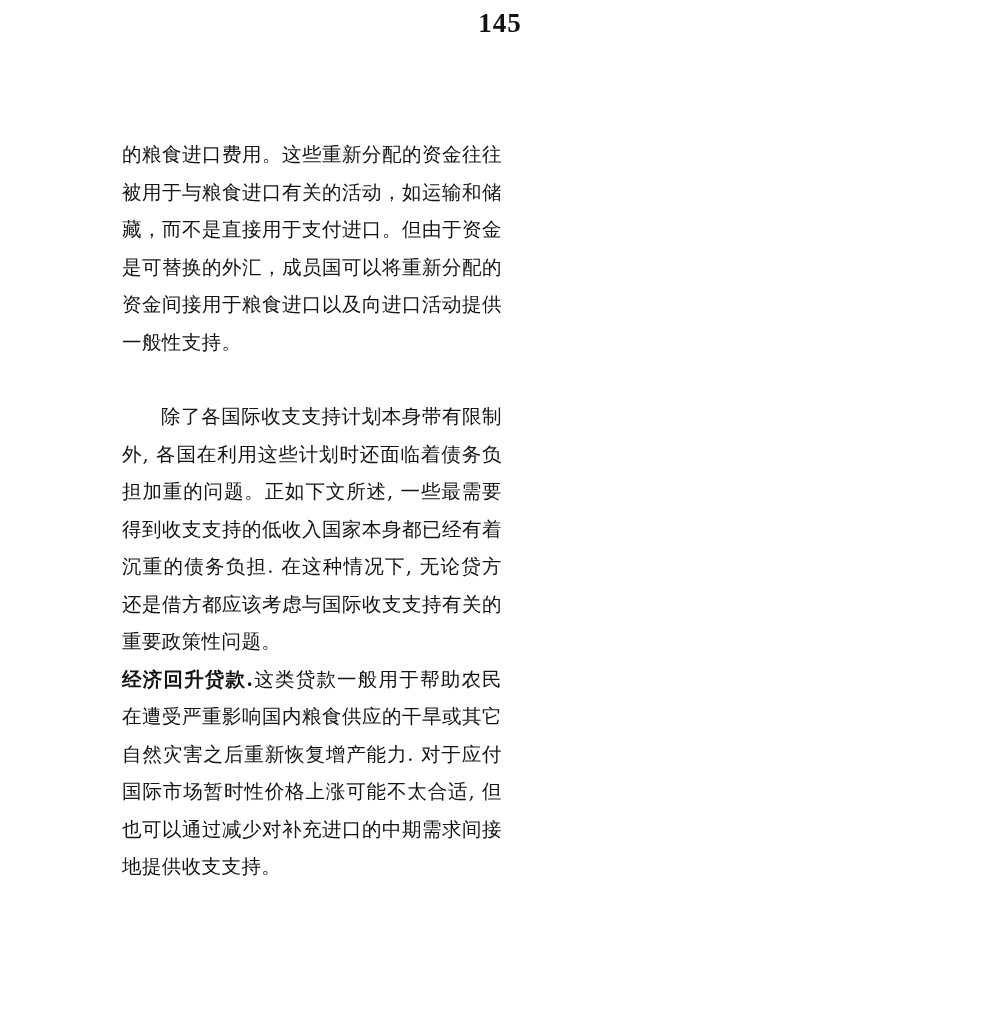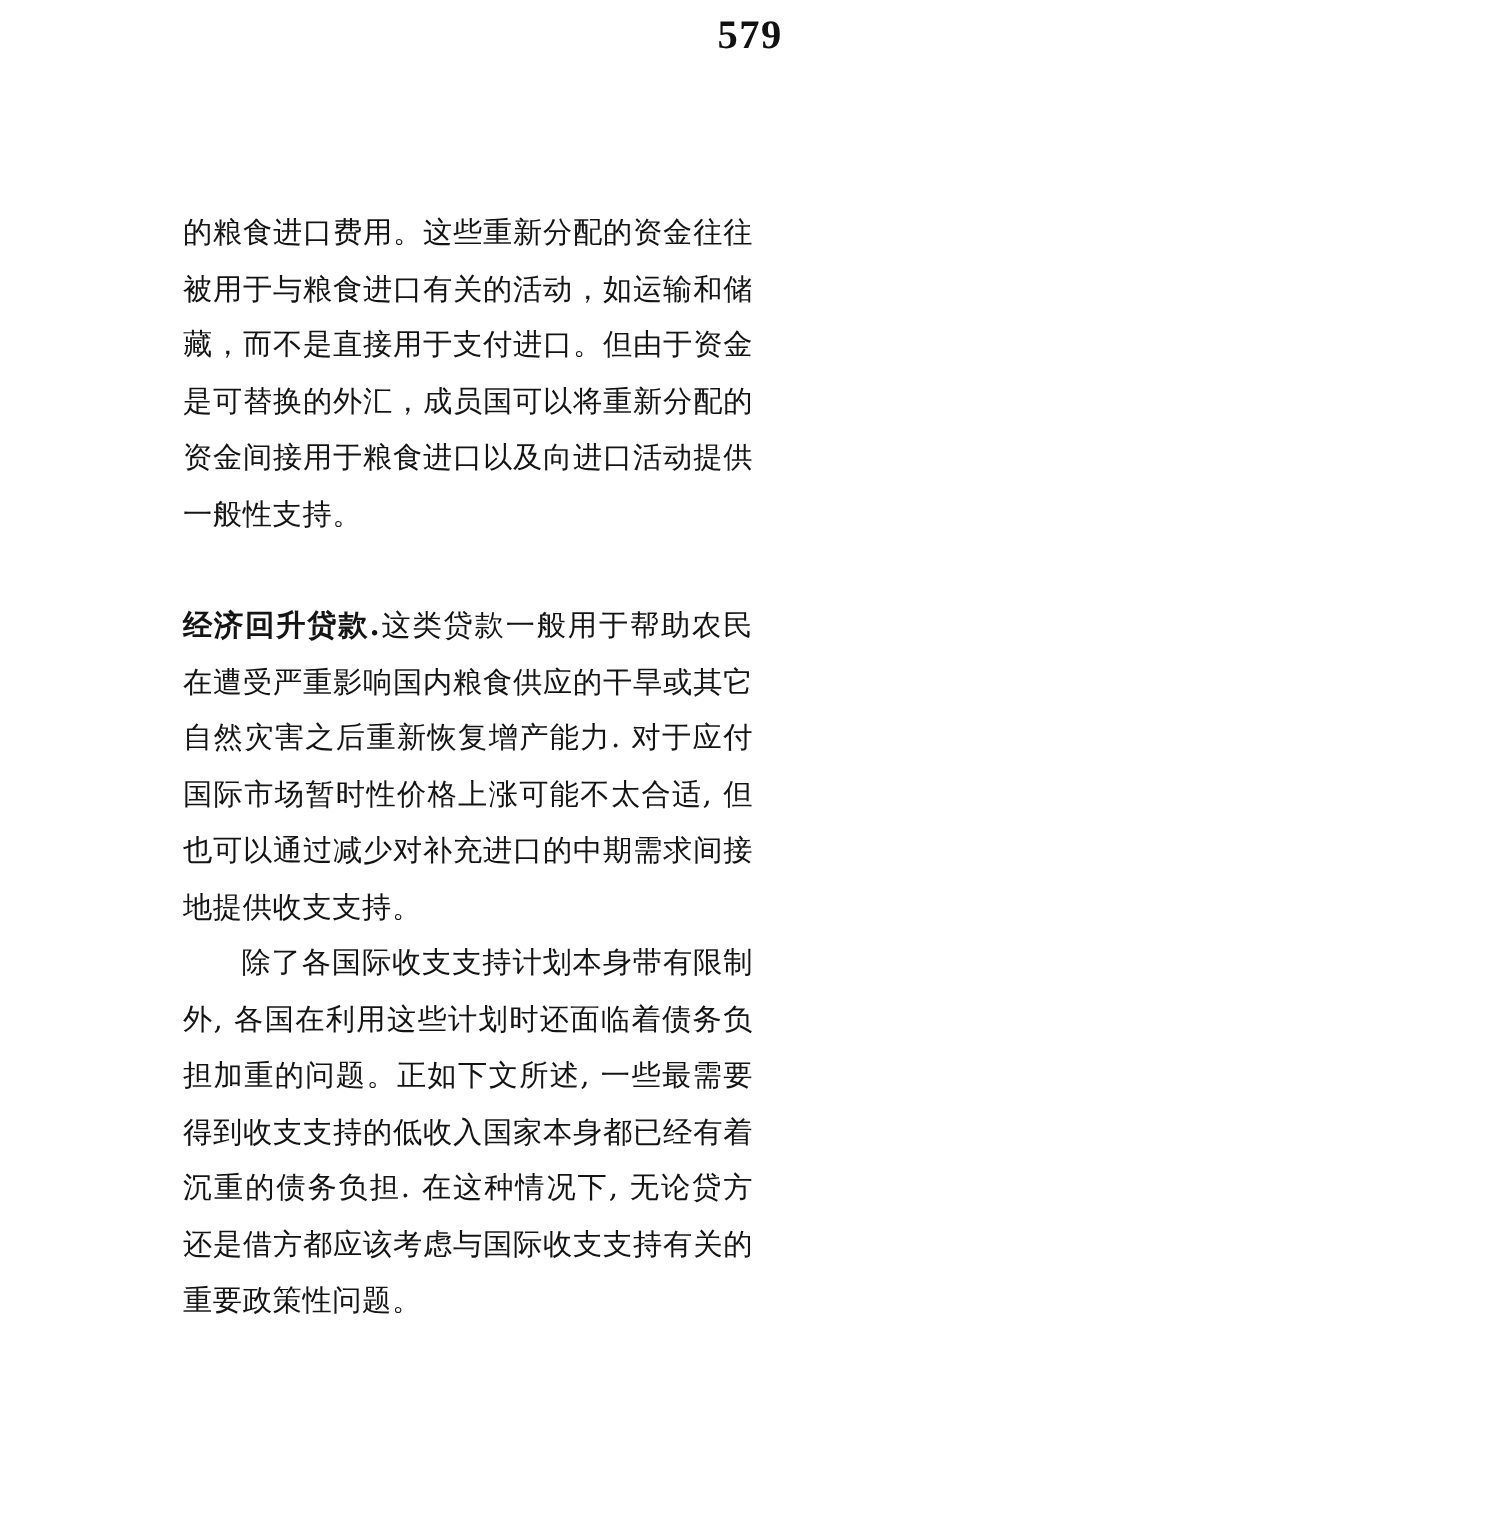--- a/index.html
+++ b/index.html
@@ -56,32 +56,32 @@
   }
   .lead {
     font-weight: 700;
   }
 </style>
 </head>
 <body>
 
 <div class="page">
 
-  <div class="page-number">579</div>
+  <div class="page-number">145</div>
 
   <div class="text-column">
 
     <p class="para">
       <span>的粮食进口费用。这些重新分配的资金往往被用于与粮食进口有关的活动，如运输和储藏，而不是直接用于支付进口。但由于资金是可替换的外汇，成员国可以将重新分配的资金间接用于粮食进口以及向进口活动提供一般性支持。</span>
     </p>
 
     <div class="gap"></div>
 
+    <p class="para indent">
+      <span>除了各国际收支支持计划本身带有限制外, 各国在利用这些计划时还面临着债务负担加重的问题。正如下文所述, 一些最需要得到收支支持的低收入国家本身都已经有着沉重的债务负担. 在这种情况下, 无论贷方还是借方都应该考虑与国际收支支持有关的重要政策性问题。</span>
+    </p>
+
     <p class="para">
       <span class="lead">经济回升贷款.</span><span>这类贷款一般用于帮助农民在遭受严重影响国内粮食供应的干旱或其它自然灾害之后重新恢复增产能力. 对于应付国际市场暂时性价格上涨可能不太合适, 但也可以通过减少对补充进口的中期需求间接地提供收支支持。</span>
-    </p>
-
-    <p class="para indent">
-      <span>除了各国际收支支持计划本身带有限制外, 各国在利用这些计划时还面临着债务负担加重的问题。正如下文所述, 一些最需要得到收支支持的低收入国家本身都已经有着沉重的债务负担. 在这种情况下, 无论贷方还是借方都应该考虑与国际收支支持有关的重要政策性问题。</span>
     </p>
 
   </div>
 </div>
 
 </body></html>

